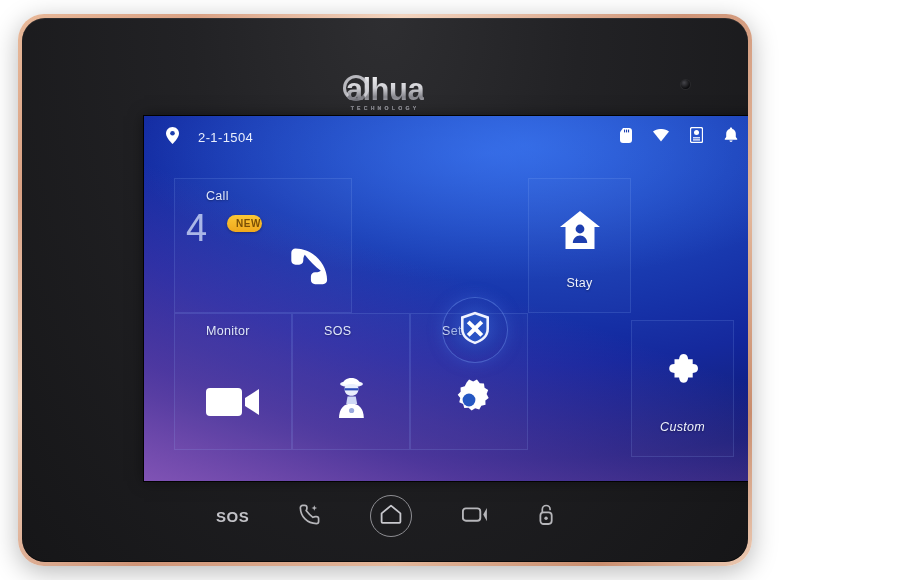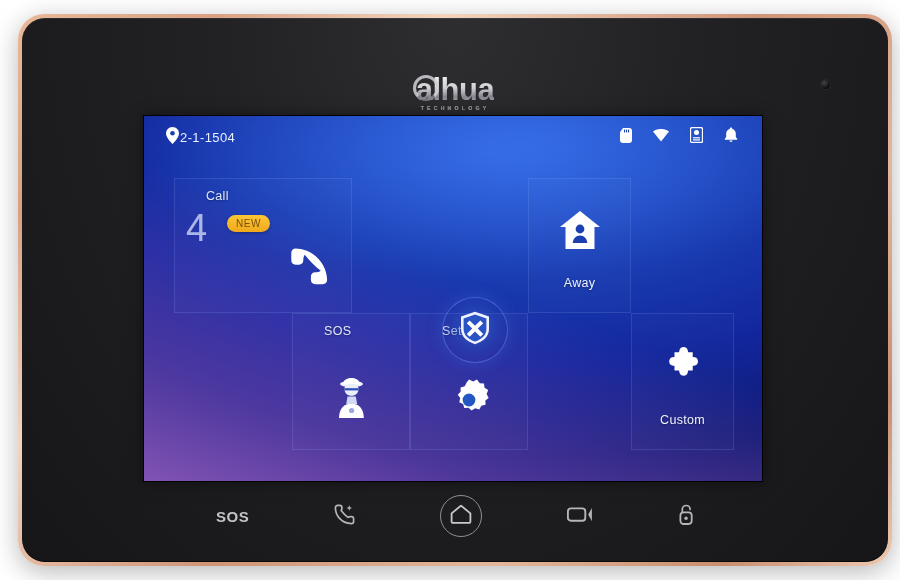--- a/index.html
+++ b/index.html
@@ -7,21 +7,21 @@
     width: 900px; height: 580px;
     background: #ffffff;
     font-family: "Liberation Sans", sans-serif;
     overflow: hidden;
   }
 
   
   #device-frame {
     position: absolute;
     left: 18px; top: 14px;
-    width: 874px; height: 552px;
+    width: 734px; height: 552px;
     border-radius: 26px;
     background: linear-gradient(135deg,#e8b99a 0%,#d9a184 14%,#f2d4bf 30%,#cf9477 52%,#e3b79b 72%,#c98d6e 88%,#eccbb4 100%);
     padding: 4px;
     box-shadow: 0 6px 26px rgba(0,0,0,.28);
   }
   #device-body {
     width: 100%; height: 100%;
     border-radius: 23px;
     background:
       radial-gradient(ellipse at 50% 0%, #2e2e31 0%, #222225 38%, #161618 100%);
@@ -99,21 +99,21 @@
   }
 
   
   #status-bar {
     position: absolute; left: 0; right: 0; top: 0;
     height: 42px;
     display: flex; align-items: center;
     padding: 0 24px 0 22px;
     z-index: 6;
   }
-  #status-left { display:flex; align-items:center; gap:1px; }
+  #status-left { display:flex; align-items:center; gap:19px; }
   #status-location-text {
     color: #e9eefc; font-size: 13px; letter-spacing: .4px;
   }
   #status-right { margin-left:auto; display:flex; align-items:center; gap:21px; }
   .status-icon { display:block; }
 
   
   #tile-grid {
     position: absolute;
     left: 30px; top: 62px;
@@ -141,35 +141,35 @@
   .tile-icon { position:absolute; }
 
   #tile-call   { left:0;   top:0;   width:178px; height:135px; }
   #tile-info   { left:178px; top:0; width:176px; height:135px; }
   #tile-stay   { left:354px; top:0; width:103px; height:135px; }
   #tile-away   { left:457px; top:0; width:103px; height:135px; }
   #tile-monitor{ left:0;   top:135px; width:118px; height:137px; }
   #tile-sos    { left:118px; top:135px; width:118px; height:137px; }
   #tile-setting{ left:236px; top:135px; width:118px; height:137px; }
   #tile-sleep  { left:354px; top:135px; width:103px; height:137px; }
-  #tile-custom { left:457px; top:135px; width:103px; height:137px; }
+  #tile-custom { left:457px; top:142px; width:103px; height:137px;font-style:italic; }
 
   
   #call-count {
     position:absolute; left:11px; top:30px;
     font-size: 38px; font-weight: 300;
     color: rgba(222,233,255,.72);
     line-height: 1;
   }
   #call-new-badge {
     position:absolute; left:52px; top:36px;
     background: linear-gradient(180deg,#fcc736 0%,#f0a81c 100%);
     color:#7a4f06;
-    font-size: 10px; font-weight: normal; letter-spacing:.6px;
-    padding: 3px 9px 3px 9px;
+    font-size: 10px; font-weight: bold; letter-spacing:.6px;
+    padding: 3px 1px 3px 9px;
     border-radius: 9px;
     box-shadow: 0 1px 3px rgba(0,0,0,.3);
   }
   #call-phone-icon { right: 6px; bottom: 6px; }
   #info-mail-icon { right: 30px; bottom: 16px; }
   #monitor-cam-icon { left:50%; transform:translateX(-50%); bottom: 26px; }
   #sos-guard-icon { left:50%; transform:translateX(-50%); bottom: 26px; }
   #setting-gear-icon { left:50%; transform:translateX(-50%); bottom: 24px; }
   .mode-icon { left:50%; transform:translateX(-50%); top: 32px; }
 
@@ -277,24 +277,33 @@
 
 
         <div class="tile" id="tile-stay">
           <span class="tile-icon mode-icon">
             <svg width="40" height="38" viewBox="0 0 40 38">
                 <path d="M20 0 L40 16 h-5.5 v22 h-29 V16 H0 Z" fill="#ffffff"></path>
                 <circle cx="20" cy="18" r="4.4" fill="#1e3faf"></circle>
                 <path d="M12.8 32c0-4.2 3.2-7.4 7.2-7.4s7.2 3.2 7.2 7.4Z" fill="#1e3faf"></path>
               </svg>
           </span>
-          <span class="tile-centerlabel">Away</span>
-        </div>
-
-
+          <span class="tile-centerlabel">Stay</span>
+        </div>
+
+
+        <div class="tile" id="tile-monitor">
+          <span class="tile-label">Monitor</span>
+          <span class="tile-icon" id="monitor-cam-icon">
+            <svg width="54" height="34" viewBox="0 0 54 34">
+                <rect x="0" y="3" width="36" height="28" rx="4" fill="#ffffff"></rect>
+                <path d="M39 13 L53 4 v26 L39 21 Z" fill="#ffffff"></path>
+              </svg>
+          </span>
+        </div>
 
         <div class="tile" id="tile-sos">
           <span class="tile-label">SOS</span>
           <span class="tile-icon" id="sos-guard-icon">
             <svg width="40" height="42" viewBox="0 0 40 42">
               <ellipse cx="20.5" cy="7" rx="11.5" ry="3.1" fill="#f2f5ff"></ellipse>
               <path d="M12 7.4 c0-4 3.6-6.3 8.4-6.3 s8.4 2.3 8.4 6.3 Z" fill="#ffffff"></path>
               <path d="M13.5 12 c0-3.2 3-5 7-5 s7 1.8 7 5 c0 4-3 6.8-7 6.8 s-7-2.8-7-6.8Z" fill="#e9eefc"></path>
               <path d="M13.5 11.2 h14 v2.2 h-14Z" fill="#2b4bb8"></path>
               <path d="M8 41 c0-9.5 5.2-14.6 12.4-14.6 S32.8 31.5 32.8 41Z" fill="#ffffff"></path>

